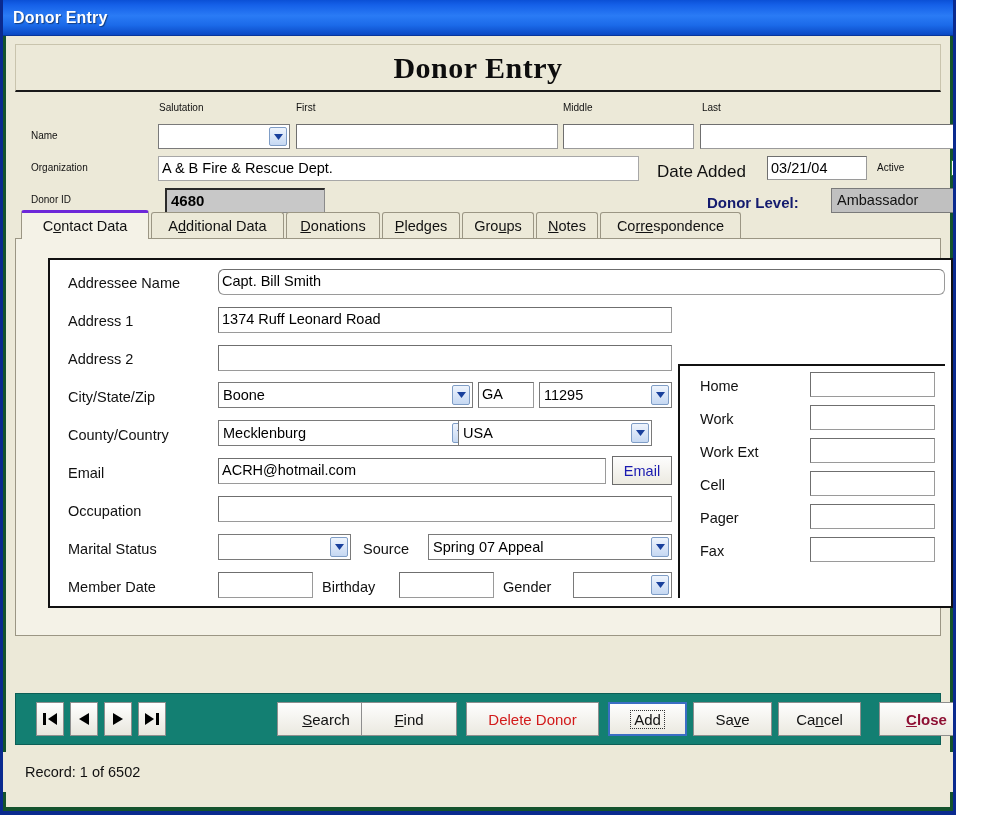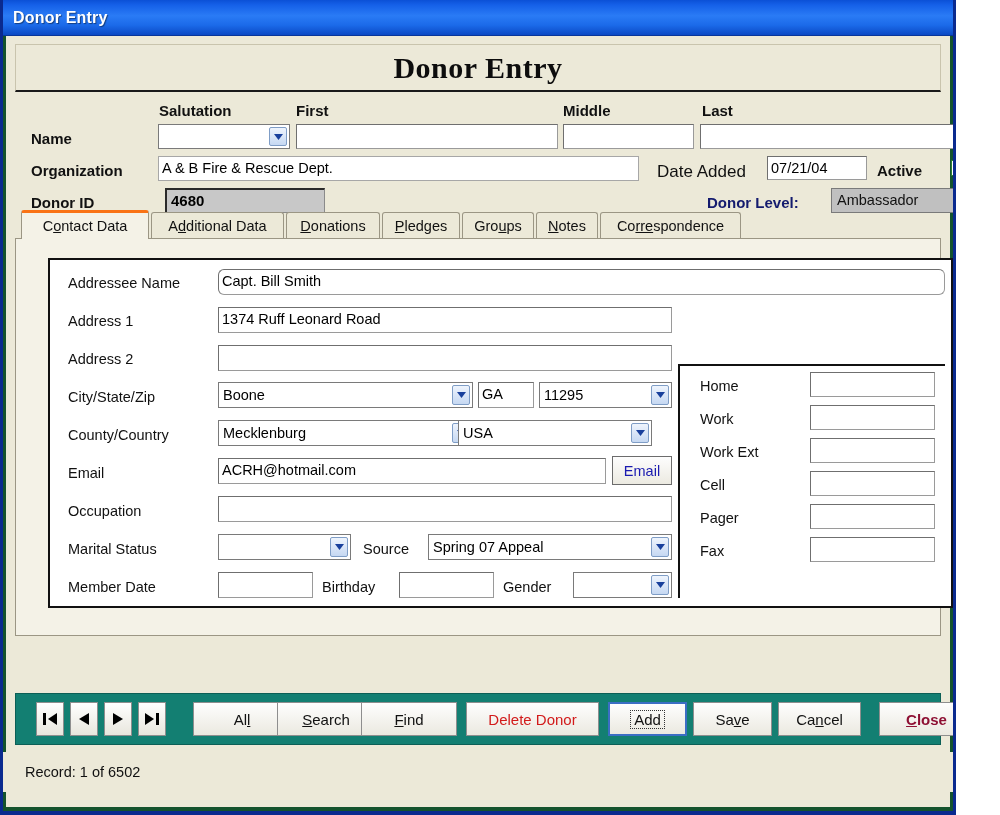--- a/index.html
+++ b/index.html
@@ -73,21 +73,21 @@
   .name-block {
     position: relative;
     height: 117px;
   }
   .lbl {
     position: absolute;
     font-size: 17px;
     color: #111;
     white-space: nowrap;
   }
-  .lbl-bold { font-weight: bold; font-size: 15px; }
+  .lbl-bold { font-weight: normal; font-size: 10px; }
 
   .fld {
     position: absolute;
     background: #ffffff;
     border: 1px solid #9a9a9a;
     border-top-color: #6f6f6f;
     border-left-color: #6f6f6f;
     box-sizing: border-box;
     font-family: "Liberation Sans", sans-serif;
     font-size: 14.5px;
@@ -194,21 +194,21 @@
     display: flex;
     align-items: center;
     justify-content: center;
     font-size: 14.5px;
     color: #111;
     padding: 0 7px;
     white-space: nowrap;
   }
   .tab.active {
     background: #f4f2e7;
-    border-top: 3px solid #f97316;
+    border-top: 3px solid #6d28d9;
     border-left-color: #9b9684;
     border-right-color: #9b9684;
     height: 29px;
     top: -2px;
     z-index: 4;
   }
   .tab u { text-decoration: underline; }
 
   
   .tabpage {
@@ -349,21 +349,21 @@
       </div>
 
       <div class="fld" style="left:281px; top:32px; width:262px; height:25px;"></div>
       <div class="fld" style="left:548px; top:32px; width:131px; height:25px;"></div>
       <div class="fld" style="left:685px; top:32px; width:278px; height:25px;"></div>
 
       <span class="lbl lbl-bold" style="left:16px; top:70px;">Organization</span>
       <div class="fld fld-flat" style="left:143px; top:64px; width:481px; height:25px;">A &amp; B Fire &amp; Rescue Dept.</div>
 
       <span class="lbl" style="left:642px; top:70px;">Date Added</span>
-      <div class="fld" style="left:752px; top:64px; width:100px; height:24px;">07/21/04</div>
+      <div class="fld" style="left:752px; top:64px; width:100px; height:24px;">03/21/04</div>
 
       <span class="lbl lbl-bold" style="left:862px; top:70px;">Active</span>
       <div class="chk" style="left:936px; top:68px;">
         <svg width="12" height="10" viewBox="0 0 12 10">
             <path d="M1 5 L4.2 8.4 L11 1.2" stroke="#1c7a1c" stroke-width="2" fill="none"></path>
           </svg>
       </div>
 
       <span class="lbl lbl-bold" style="left:16px; top:102px;">Donor ID</span>
       <div class="gray-fld" style="left:150px; top:96px; width:160px; height:25px;">4680</div>
@@ -539,23 +539,20 @@
           <path d="M2 1 L2 13 L12 7 Z" fill="#000"></path>
         </svg>
     </div>
     <div class="navbtn" style="left:122px;">
       <svg width="16" height="14" viewBox="0 0 16 14">
           <path d="M1 1 L1 13 L10 7 Z" fill="#000"></path>
           <rect x="12" y="1" width="3" height="12" fill="#000"></rect>
         </svg>
     </div>
 
-    <div class="tbtn" style="left:177px; width:98px;">
-      <span>Al<u>l</u></span>
-    </div>
     <div class="tbtn" style="left:261px; width:98px;">
       <span><u>S</u>earch</span>
     </div>
     <div class="tbtn" style="left:345px; width:96px;">
       <span><u>F</u>ind</span>
     </div>
 
     <div class="tbtn danger" style="left:450px; width:133px;">
       <span>Delete Donor</span>
     </div>

